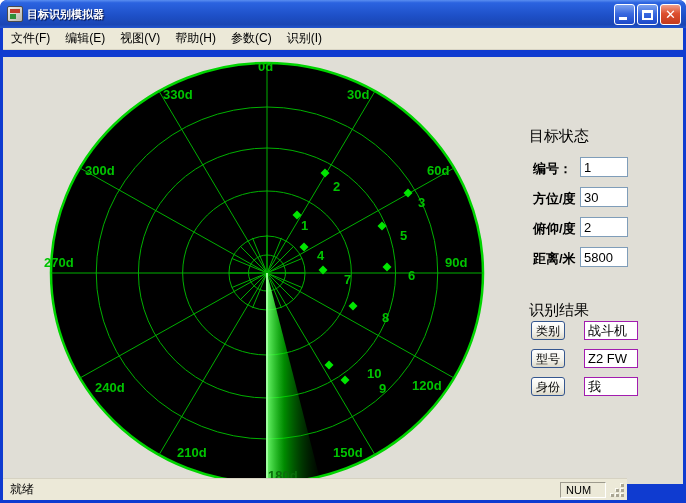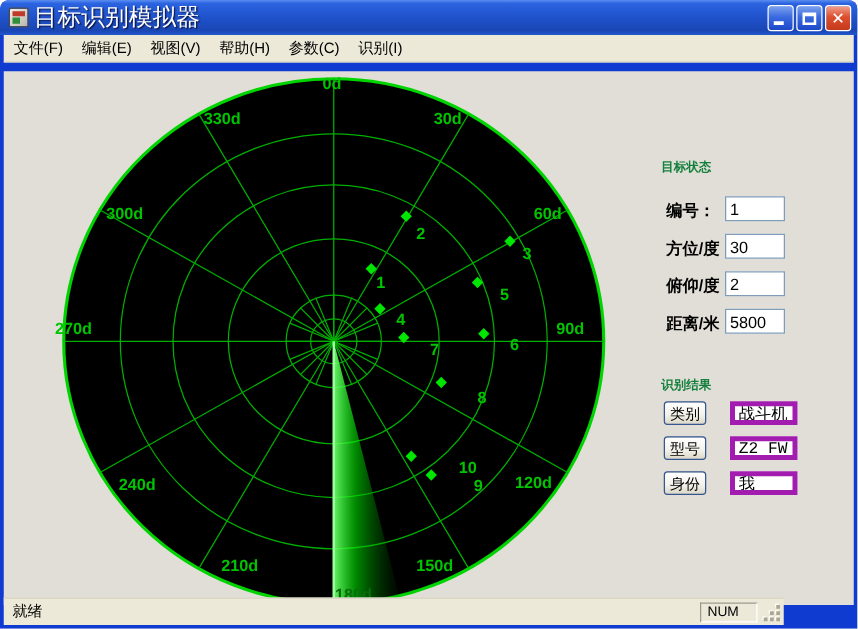--- a/index.html
+++ b/index.html
@@ -19,21 +19,21 @@
     display:flex;align-items:center;
   }
   .app-icon{
     width:16px;height:16px;margin:0 4px 0 7px;flex:0 0 auto;
     background:linear-gradient(135deg,#f0eee6 0%,#b9b7ad 100%);
     border:1px solid #4a4a4a;position:relative;border-radius:2px;
   }
   .app-icon .ic-a{position:absolute;left:2px;top:2px;width:10px;height:4px;background:#c03a2b;}
   .app-icon .ic-b{position:absolute;left:2px;bottom:2px;width:6px;height:5px;background:#2f8f3a;}
   .title-text{
-    color:#fff;font-size:19px;font-weight:normal;
+    color:#fff;font-size:11px;font-weight:bold;
     text-shadow:1px 1px 1px rgba(0,0,30,.8);
     white-space:nowrap;
   }
   .winbtns{position:absolute;right:5px;top:4px;display:flex;gap:2px;}
   .winbtn{
     width:21px;height:21px;border-radius:3px;
     border:1px solid #fff;
     background:linear-gradient(180deg,#7da2ee 0%,#3a6ae0 45%,#1c48c8 100%);
     color:#fff;font-size:11px;line-height:18px;text-align:center;
     font-weight:bold;position:relative;
@@ -57,43 +57,43 @@
   .client{
     position:absolute;left:3px;top:57px;width:680px;height:427px;
     background:#E0DED6;
   }
   #radar{position:absolute;left:0;top:0;}
   .rlabel{font:bold 13px "Liberation Sans","DejaVu Sans",sans-serif;}
 
   
   .panel{position:absolute;left:522px;top:0;width:156px;height:427px;}
   .panel-title{
-    position:absolute;left:4px;font-size:10px;font-weight:bold;color:#15803d;white-space:nowrap;
+    position:absolute;left:4px;font-size:15px;font-weight:normal;color:#000000;white-space:nowrap;
   }
   .field-row{position:absolute;left:0;width:156px;height:21px;}
   .field-label{
     position:absolute;left:8px;top:3px;font-size:13px;color:#000;white-space:nowrap;font-weight:bold;
   }
   .field-input{
     position:absolute;left:55px;top:0;width:48px;height:20px;
     border:1px solid #7F9DB9;background:#fff;font-size:13px;padding:0 3px;
     font-family:"Liberation Sans","DejaVu Sans",sans-serif;
   }
   .result-row{position:absolute;left:0;width:156px;height:20px;}
   .xp-button{
     position:absolute;left:6px;top:0;width:34px;height:19px;
     border:1px solid #35568f;border-radius:3px;
     background:linear-gradient(180deg,#ffffff 0%,#f2f1ea 60%,#dcd8c8 100%);
     font-size:12px;color:#000;padding:0;line-height:16px;
     font-family:"Liberation Sans","DejaVu Sans",sans-serif;
   }
   .result-input{
     position:absolute;left:59px;top:0;width:54px;height:19px;
-    border:4px solid #a21caf;background:#fff;font-size:13px;padding:0 3px;
-    font-family:Liberation Mono, monospace;
+    border:1px solid #a21caf;background:#fff;font-size:13px;padding:0 3px;
+    font-family:Liberation Sans, sans-serif;
   }
 
   
   .statusbar{
     position:absolute;left:3px;top:478px;width:624px;height:22px;
     background:#ECE9D8;border-top:1px solid #d6d2c2;
     display:flex;align-items:center;font-size:12px;color:#000;
   }
   .status-ready{flex:1;padding-left:7px;}
   .status-num{

